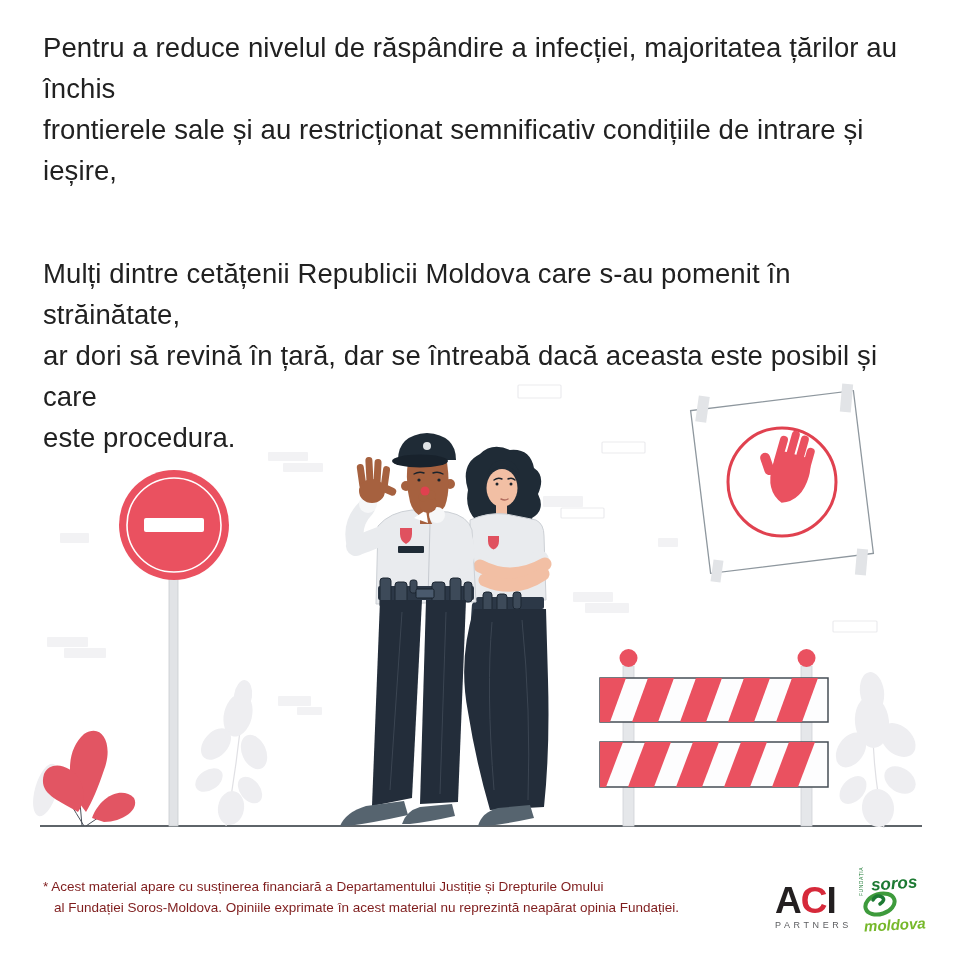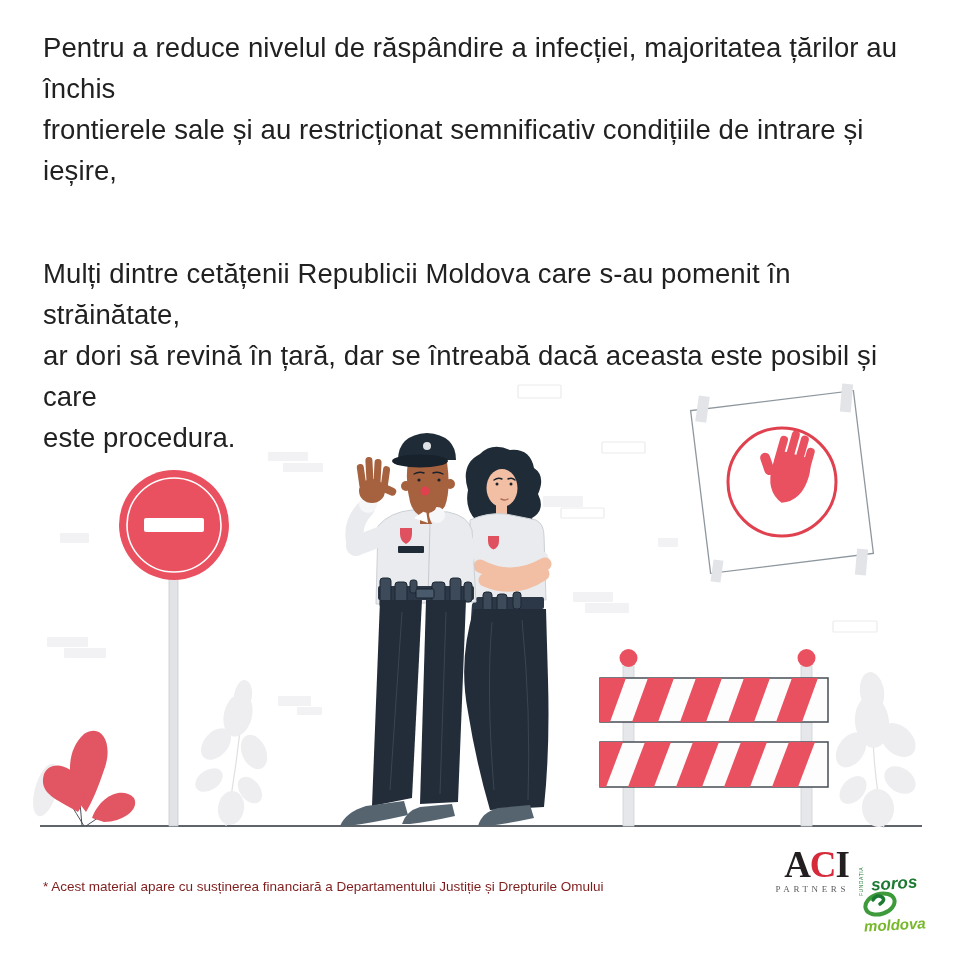--- a/index.html
+++ b/index.html
@@ -14,21 +14,21 @@
   body{width:960px;height:960px;background:#ffffff;overflow:hidden;
        font-family:"Liberation Sans", sans-serif;color:var(--text_dark);}
   .canvas{position:relative;width:944px;height:960px;background:#fff;}
   .intro{position:absolute;left:43px;top:27px;width:885px;font-size:27.5px;line-height:41px;
          color:#212121;letter-spacing:0.1px;}
   .intro p{margin:0 0 21px 0;}
   .illustration{position:absolute;left:0;top:360px;width:960px;height:480px;}
   .footnote{position:absolute;left:43px;top:877px;font-size:13.5px;line-height:20.5px;color:#7f1d1d;}
   .footnote .l2{padding-left:11px;}
   
-  .logo-aci{position:absolute;left:775px;top:848px;width:74px;text-align:right;font-family:Liberation Serif, serif;}
+  .logo-aci{position:absolute;left:775px;top:884px;width:74px;text-align:left;}
   .logo-aci .word{font-size:37px;font-weight:800;letter-spacing:-1px;line-height:33px;color:var(--aci_black);}
   .logo-aci .word .c{color:var(--aci_red);}
   .logo-aci .sub{font-size:9px;letter-spacing:3.6px;color:var(--partners_gray);margin-top:3px;}
   
   .logo-soros{position:absolute;left:856px;top:874px;width:74px;height:66px;font-style:italic;}
   .logo-soros .top{position:absolute;left:15px;top:0;font-size:17px;font-weight:700;
                    color:var(--soros_dark_green);transform:rotate(-4deg);}
   .logo-soros .side{position:absolute;left:2px;top:22px;font-size:5px;font-style:normal;
                     color:var(--soros_dark_green);transform:rotate(-90deg);transform-origin:left top;letter-spacing:0.5px;}
   .logo-soros .swirl{position:absolute;left:7px;top:17px;}
@@ -269,20 +269,21 @@
         <rect class="tape" x="841" y="24" width="11" height="28" transform="rotate(5 846 38)"></rect>
         <rect class="tape" x="856" y="189" width="11" height="26" transform="rotate(5 861 202)"></rect>
         <rect class="tape" x="712" y="200" width="10" height="22" transform="rotate(8 717 211)"></rect>
       </g>
     </g>
   </svg>
   </div>
 
   <div class="footnote">
     <div class="l1">* Acest material apare cu susținerea financiară a Departamentului Justiție și Drepturile Omului</div>
+    <div class="l2">al Fundației Soros-Moldova. Opiniile exprimate în acest material nu reprezintă neapărat opinia Fundației.</div>
   </div>
 
   <div class="logo-aci">
     <div class="word"><span>A</span><span class="c">C</span><span>I</span></div>
     <div class="sub">PARTNERS</div>
   </div>
 
   <div class="logo-soros">
     <span class="side">FUNDAȚIA</span>
     <span class="top">soros</span>

